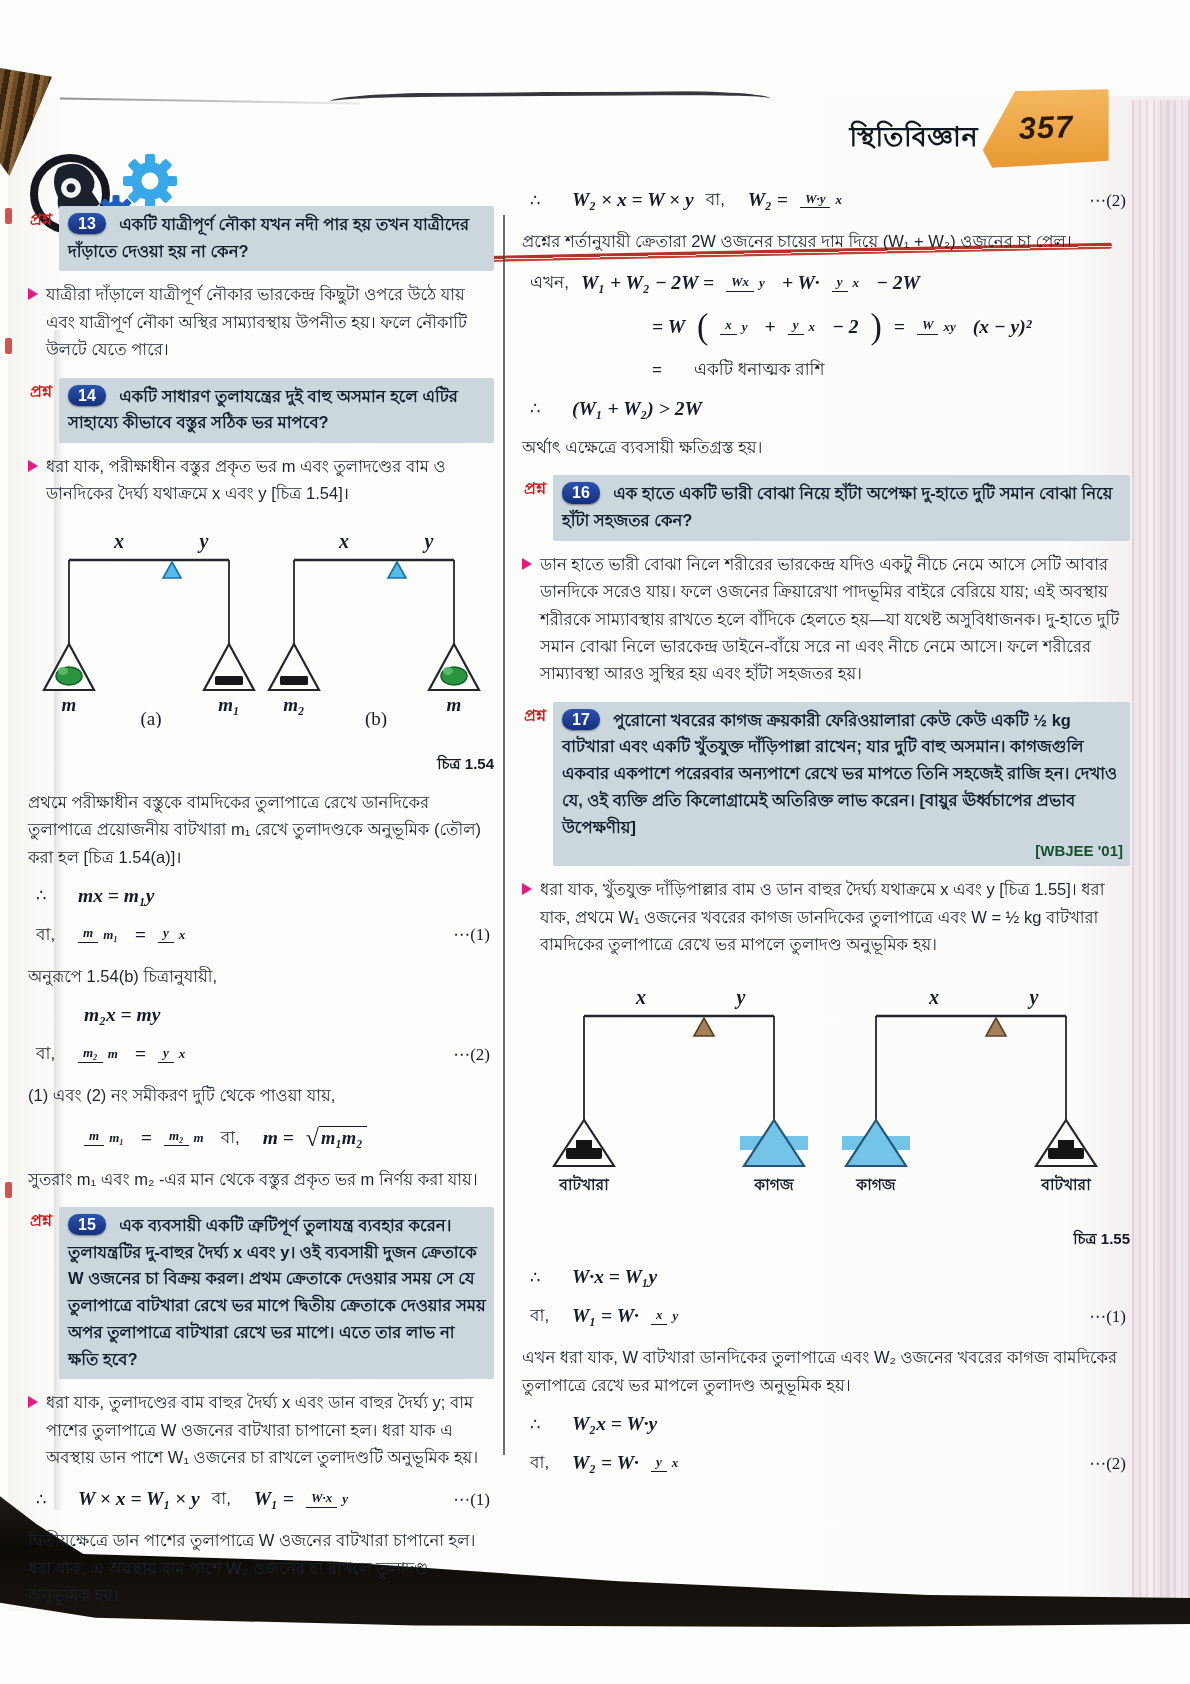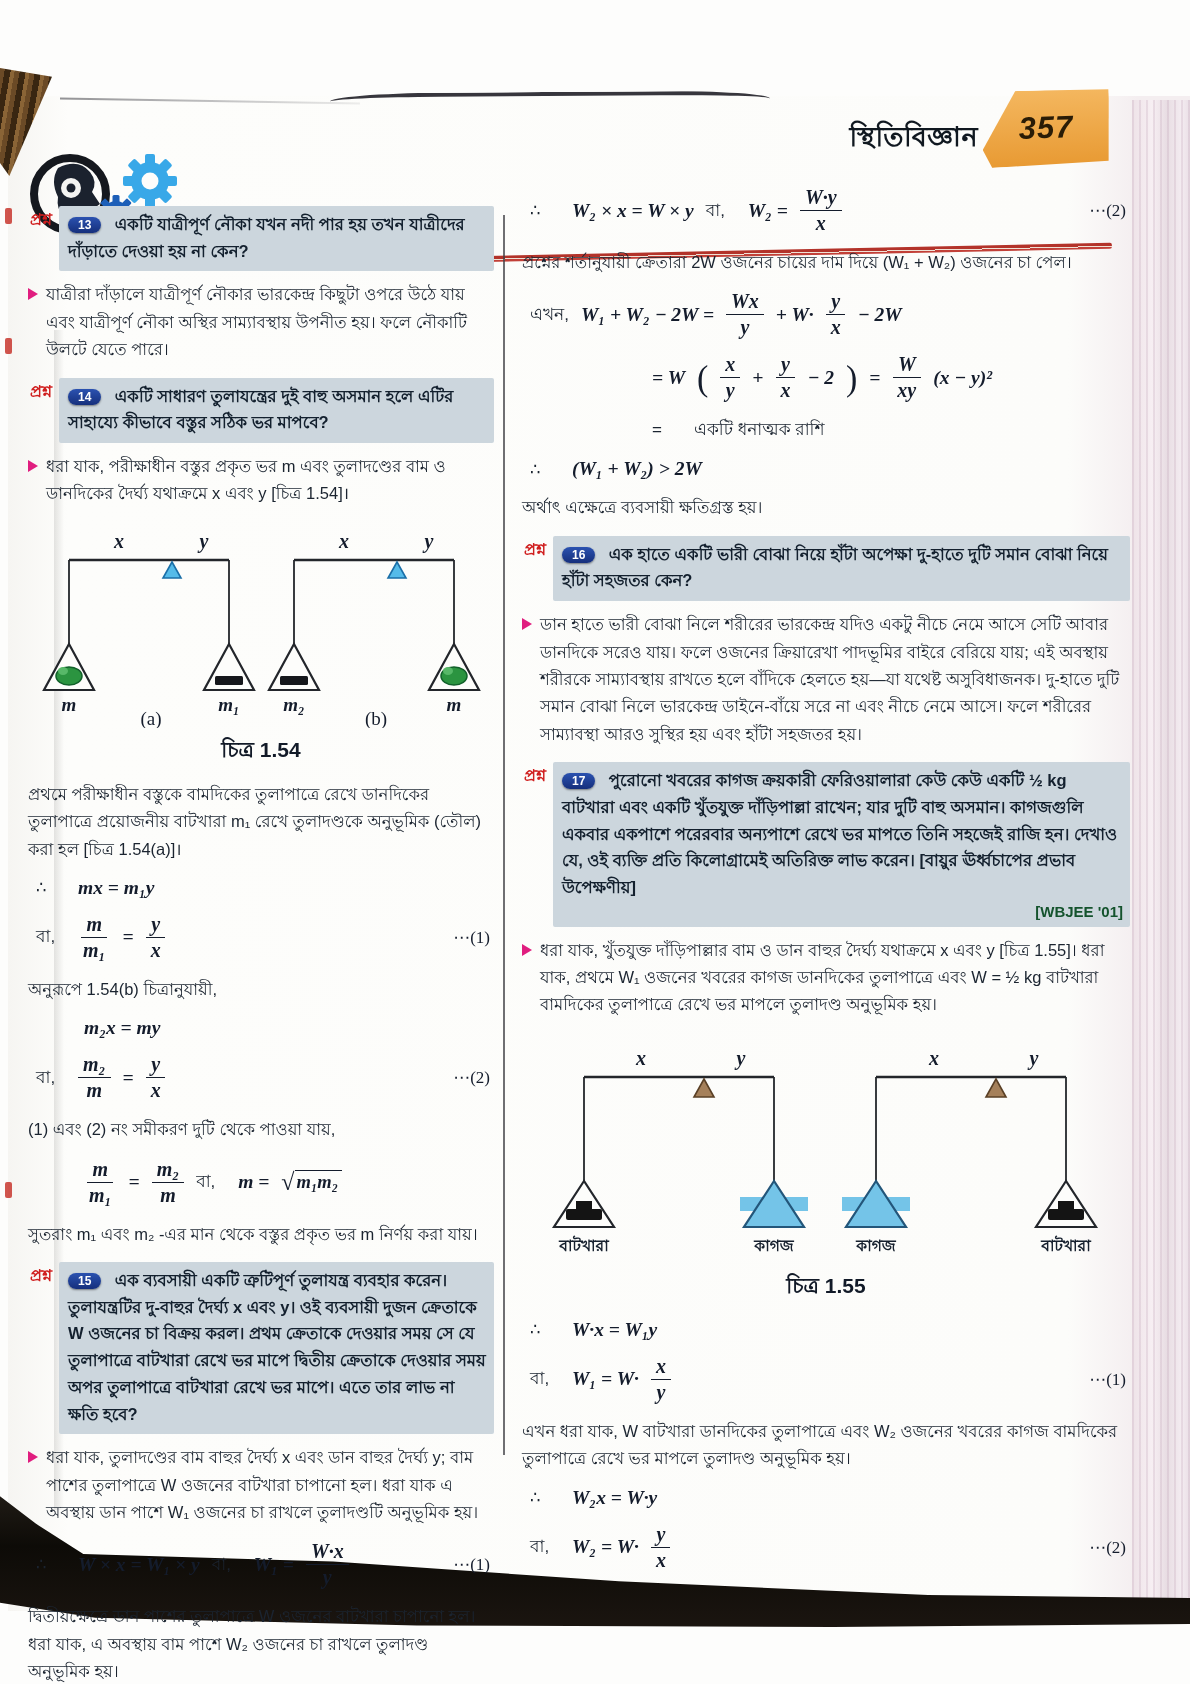--- a/index.html
+++ b/index.html
@@ -75,21 +75,21 @@
 
   
   .qblock{display:flex;align-items:flex-start;margin:14px 0 10px 0;}
   .qword{
     flex:0 0 auto;color:#d01f1f;font-weight:800;font-size:16px;
     margin:6px 5px 0 0;line-height:1.05;width:26px;text-align:center;
   }
   .qhl{flex:1;background:#ccd6dd;padding:5px 7px 7px 9px;border-radius:2px;}
   .qbadge{
     display:inline-block;background:linear-gradient(180deg,#2b52b0,#152f7c);
-    color:#fff;font-weight:800;font-size:12px;line-height:1.2;
+    color:#fff;font-weight:800;font-size:16px;line-height:1.2;
     border-radius:10px;padding:1px 10px;margin-right:9px;
     box-shadow:0 1px 2px rgba(0,0,0,.45);transform:translateY(-1px);
   }
   .qtext{font-size:16.5px;font-weight:700;color:#13202e;line-height:1.62;}
   .qsource{display:block;text-align:right;font-weight:800;font-size:15px;color:#14532d;margin-top:2px;}
 
   
   .ans{display:flex;margin:10px 0;}
   .tri-bullet{
     flex:0 0 auto;width:0;height:0;margin:7px 8px 0 0;
@@ -98,32 +98,32 @@
   .ptext{font-size:16.5px;line-height:1.66;color:#1b2430;}
   .para{font-size:16.5px;line-height:1.66;margin:10px 0;color:#1b2430;}
 
   
   .eq{display:flex;align-items:center;gap:12px;margin:14px 0;padding-left:8px;flex-wrap:nowrap;}
   .eq.ind1{padding-left:130px;}
   .eq.ind2{padding-left:56px;}
   .etext{font-size:17px;color:#1b2430;min-width:30px;}
   .emath{font-family:"Liberation Serif","DejaVu Serif",serif;font-style:italic;font-size:19.5px;font-weight:600;color:#141c2c;}
   .etag{margin-left:auto;font-family:"Liberation Serif","DejaVu Serif",serif;font-size:17px;color:#141c2c;padding-right:4px;}
-  .frac{display:inline-flex;flex-direction:column;align-items:center;vertical-align:middle;
-        font-family:"Liberation Serif","DejaVu Serif",serif;font-style:italic;font-weight:600;font-size:20px;color:#141c2c;line-height:1.15;}
+  .frac{display:inline-flex;flex-direction:row;align-items:center;vertical-align:middle;
+        font-family:"Liberation Serif","DejaVu Serif",serif;font-style:italic;font-weight:600;font-size:13px;color:#141c2c;line-height:1.15;}
   .frac .num{border-bottom:1.7px solid #141c2c;padding:0 5px 1px 5px;}
   .frac .den{padding:1px 5px 0 5px;}
   .sqrt{display:inline-flex;align-items:flex-start;font-family:"Liberation Serif","DejaVu Serif",serif;font-weight:600;color:#141c2c;}
   .sqrt .rad{font-size:24px;font-style:normal;line-height:1;}
   .sqrt .under{border-top:1.8px solid #141c2c;font-style:italic;font-size:18.5px;padding:1px 4px 0 2px;}
   .bigp{font-family:"Liberation Serif","DejaVu Serif",serif;font-size:34px;font-weight:400;color:#141c2c;transform:scaleY(1.05);line-height:.9;}
 
   
   .figure{text-align:center;margin:6px 0 2px 0;}
-  .figcap{text-align:center;font-size:21px;font-weight:600;color:#121a28;margin:2px 0 12px 0;}
+  .figcap{text-align:right;font-size:15px;font-weight:600;color:#121a28;margin:20px 0 12px 0;}
   svg text.armlbl{font-family:"Liberation Serif","DejaVu Serif",serif;font-style:italic;font-size:20px;font-weight:600;fill:#141c2c;}
   svg text.masslbl{font-family:"Liberation Serif","DejaVu Serif",serif;font-style:italic;font-size:19px;font-weight:700;fill:#141c2c;}
   svg text.bnlbl{font-family:"Liberation Sans","DejaVu Sans",sans-serif;font-size:15.5px;font-weight:600;fill:#16202e;}
   svg text.sublbl{font-family:"Liberation Serif","DejaVu Serif",serif;font-size:19px;fill:#141c2c;}
 </style>
 </head>
 <body>
 
 <div class="photo-bg"></div>
 <div class="page-sheet"></div>

